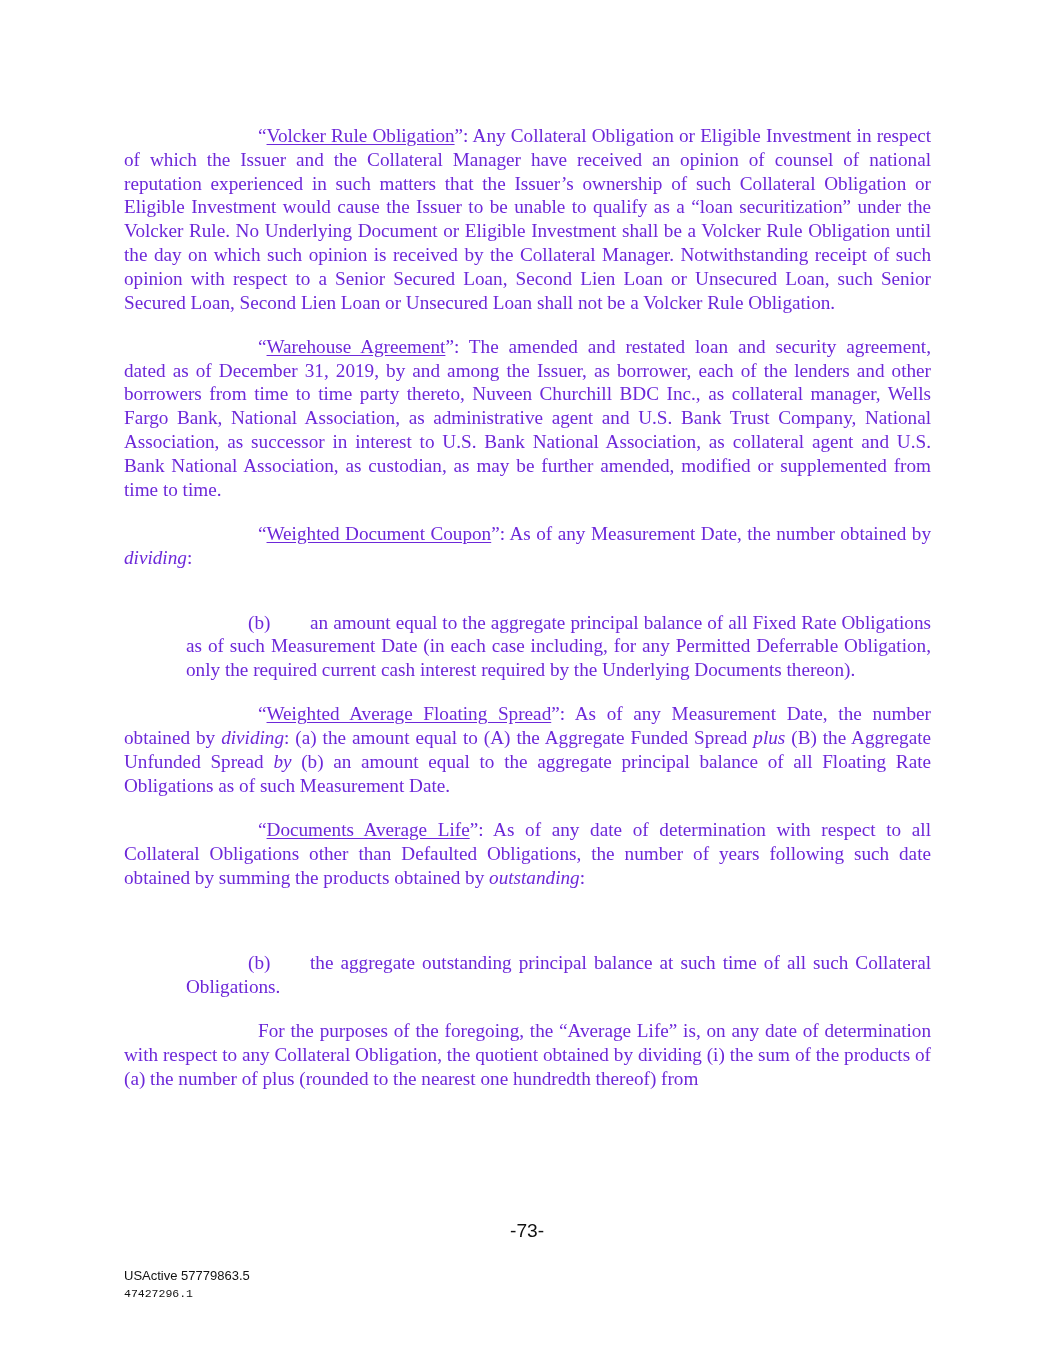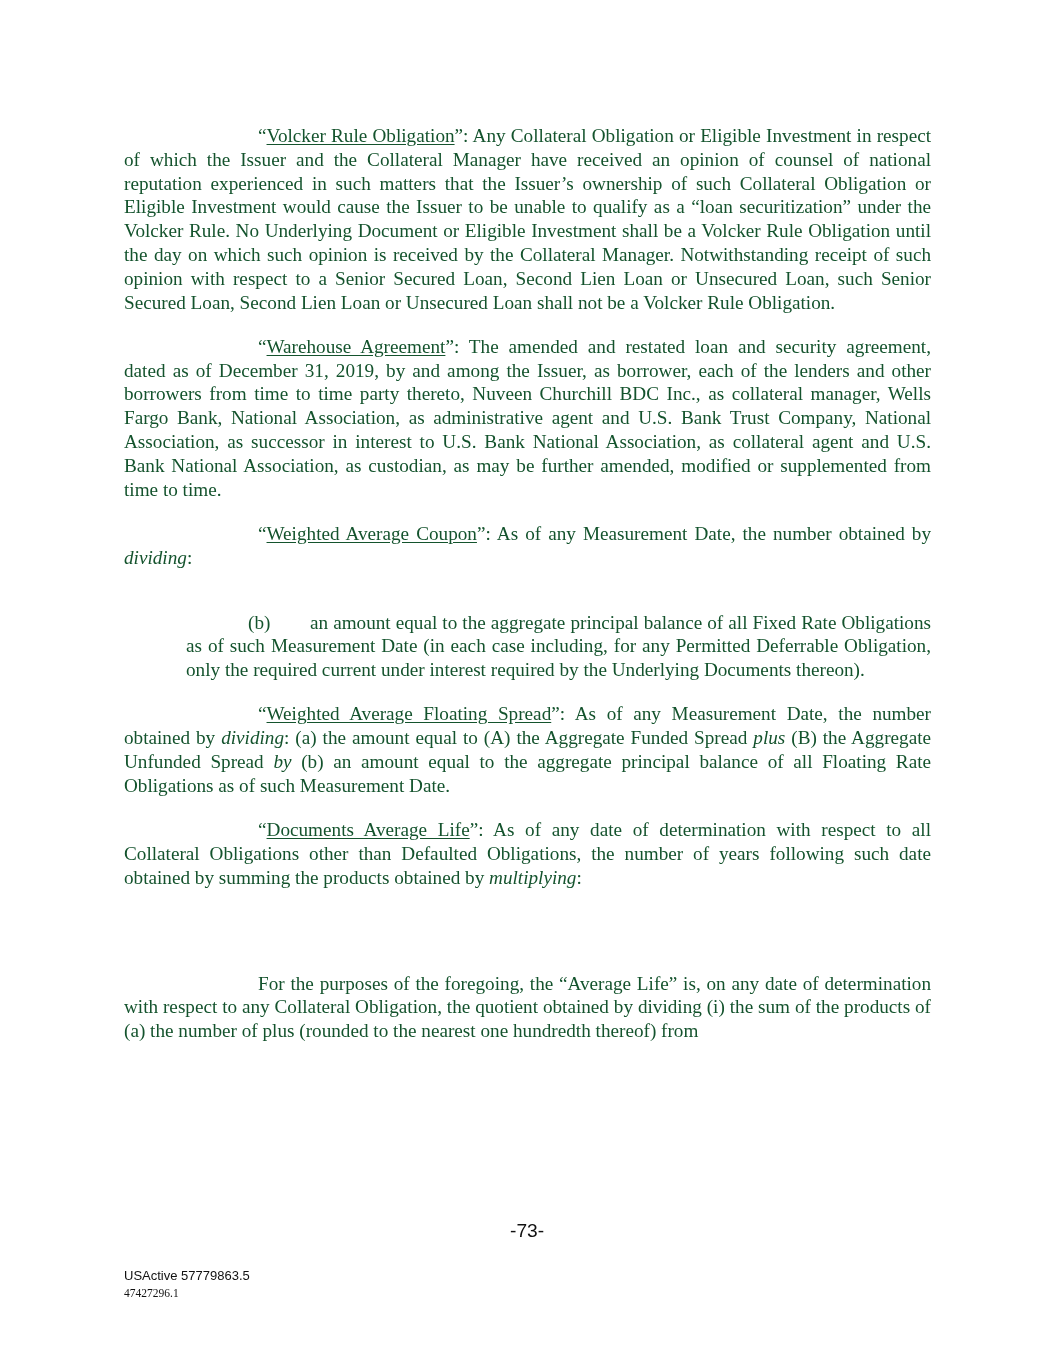--- a/index.html
+++ b/index.html
@@ -1,67 +1,68 @@
 <!DOCTYPE html>
 <html><head>
   <meta charset="utf-8">
   <style>
     html, body { margin: 0; padding: 0; background: #ffffff; }
     body { width: 1055px; height: 1365px; position: relative; overflow: hidden; }
     .page {
       position: absolute; left: 124px; top: 124px; width: 807px;
       font-family: "Liberation Serif", serif; font-size: 19.2px; line-height: 23.8px;
-      color: #14532d;
+      color: #6d28d9;
     }
     p { margin: 0; text-align: justify; }
     .def { text-indent: 134px; }
     .gap { height: 20.5px; }
     .sub { padding-left: 62px; text-indent: 62px; }
     .sub .lbl { display: inline-block; width: 62px; text-indent: 0; }
     .subline { padding-left: 124px; }
     .subline .lbl { display: inline-block; width: 62px; }
     u { text-decoration: underline; text-underline-offset: 2px; }
     i { font-style: italic; }
     .footer-left {
       position: absolute; left: 124px; top: 1268px;
       font-family: "Liberation Sans", sans-serif; font-size: 13px; color: #111;
     }
     .footer-left2 {
       position: absolute; left: 124px; top: 1287px;
-      font-family: Liberation Serif, serif; font-size: 11.5px; color: #111;
+      font-family: Liberation Mono, monospace; font-size: 11.5px; color: #111;
     }
     .page-num {
       position: absolute; left: 510px; top: 1220px;
       font-family: Liberation Sans, sans-serif; font-size: 19.2px; color: #111;
     }
   </style>
 </head>
 <body>
 
 <div class="page">
 
   <p class="def"><span>“</span><u>Volcker Rule Obligation</u><span>”:  </span><span>Any Collateral Obligation or Eligible Investment in respect of which the Issuer and the Collateral Manager have received an opinion of counsel of national reputation experienced in such matters that the Issuer’s ownership of such Collateral Obligation or Eligible Investment would cause the Issuer to be unable to qualify as a “loan securitization” under the Volcker Rule.  No Underlying Document or Eligible Investment shall be a Volcker Rule Obligation until the day on which such opinion is received by the Collateral Manager.  Notwithstanding receipt of such opinion with respect to a Senior Secured Loan, Second Lien Loan or Unsecured Loan, such Senior Secured Loan, Second Lien Loan or Unsecured Loan shall not be a Volcker Rule Obligation.</span></p>
   <div class="gap"></div>
 
   <p class="def"><span>“</span><u>Warehouse Agreement</u><span>”:  </span><span>The amended and restated loan and security agreement, dated as of December 31, 2019, by and among the Issuer, as borrower, each of the lenders and other borrowers from time to time party thereto, Nuveen Churchill BDC Inc., as collateral manager, Wells Fargo Bank, National Association, as administrative agent and U.S. Bank Trust Company, National Association, as successor in interest to U.S. Bank National Association, as collateral agent and U.S. Bank National Association, as custodian, as may be further amended, modified or supplemented from time to time.</span></p>
   <div class="gap"></div>
 
-  <p class="def"><span>“</span><u>Weighted Average Coupon</u><span>”:  </span><span>As of any Measurement Date, the number obtained by </span><i>dividing</i><span>:</span></p>
+  <p class="def"><span>“</span><u>Weighted Document Coupon</u><span>”:  </span><span>As of any Measurement Date, the number obtained by </span><i>dividing</i><span>:</span></p>
   <div class="gap"></div>
   <div class="gap"></div>
-  <p class="sub"><span class="lbl">(b)</span><span>an amount equal to the aggregate principal balance of all Fixed Rate Obligations as of such Measurement Date (in each case including, for any Permitted Deferrable Obligation, only the required current under interest required by the Underlying Documents thereon).</span></p>
+  <p class="sub"><span class="lbl">(b)</span><span>an amount equal to the aggregate principal balance of all Fixed Rate Obligations as of such Measurement Date (in each case including, for any Permitted Deferrable Obligation, only the required current cash interest required by the Underlying Documents thereon).</span></p>
   <div class="gap"></div>
 
   <p class="def"><span>“</span><u>Weighted Average Floating Spread</u><span>”:  </span><span>As of any Measurement Date, the number obtained by </span><i>dividing</i><span>:  (a) the amount equal to (A) the Aggregate Funded Spread </span><i>plus</i><span> (B) the Aggregate Unfunded Spread </span><i>by</i><span> (b) an amount equal to the aggregate principal balance of all Floating Rate Obligations as of such Measurement Date.</span></p>
   <div class="gap"></div>
 
-  <p class="def"><span>“</span><u>Documents Average Life</u><span>”:  </span><span>As of any date of determination with respect to all Collateral Obligations other than Defaulted Obligations, the number of years following such date obtained by summing the products obtained by </span><i>multiplying</i><span>:</span></p>
+  <p class="def"><span>“</span><u>Documents Average Life</u><span>”:  </span><span>As of any date of determination with respect to all Collateral Obligations other than Defaulted Obligations, the number of years following such date obtained by summing the products obtained by </span><i>outstanding</i><span>:</span></p>
   <div class="gap"></div>
   <div class="gap"></div>
   <div class="gap"></div>
+  <p class="sub"><span class="lbl">(b)</span><span>the aggregate outstanding principal balance at such time of all such Collateral Obligations.</span></p>
   <div class="gap"></div>
 
   <p class="def">For the purposes of the foregoing, the “Average Life” is, on any date of determination with respect to any Collateral Obligation, the quotient obtained by dividing (i) the sum of the products of (a) the number of plus (rounded to the nearest one hundredth thereof) from</p>
 </div>
 
 <div class="footer-left">USActive 57779863.5</div>
 <div class="footer-left2">47427296.1</div>
 <div class="page-num">-73-</div>
 
 </body></html>

